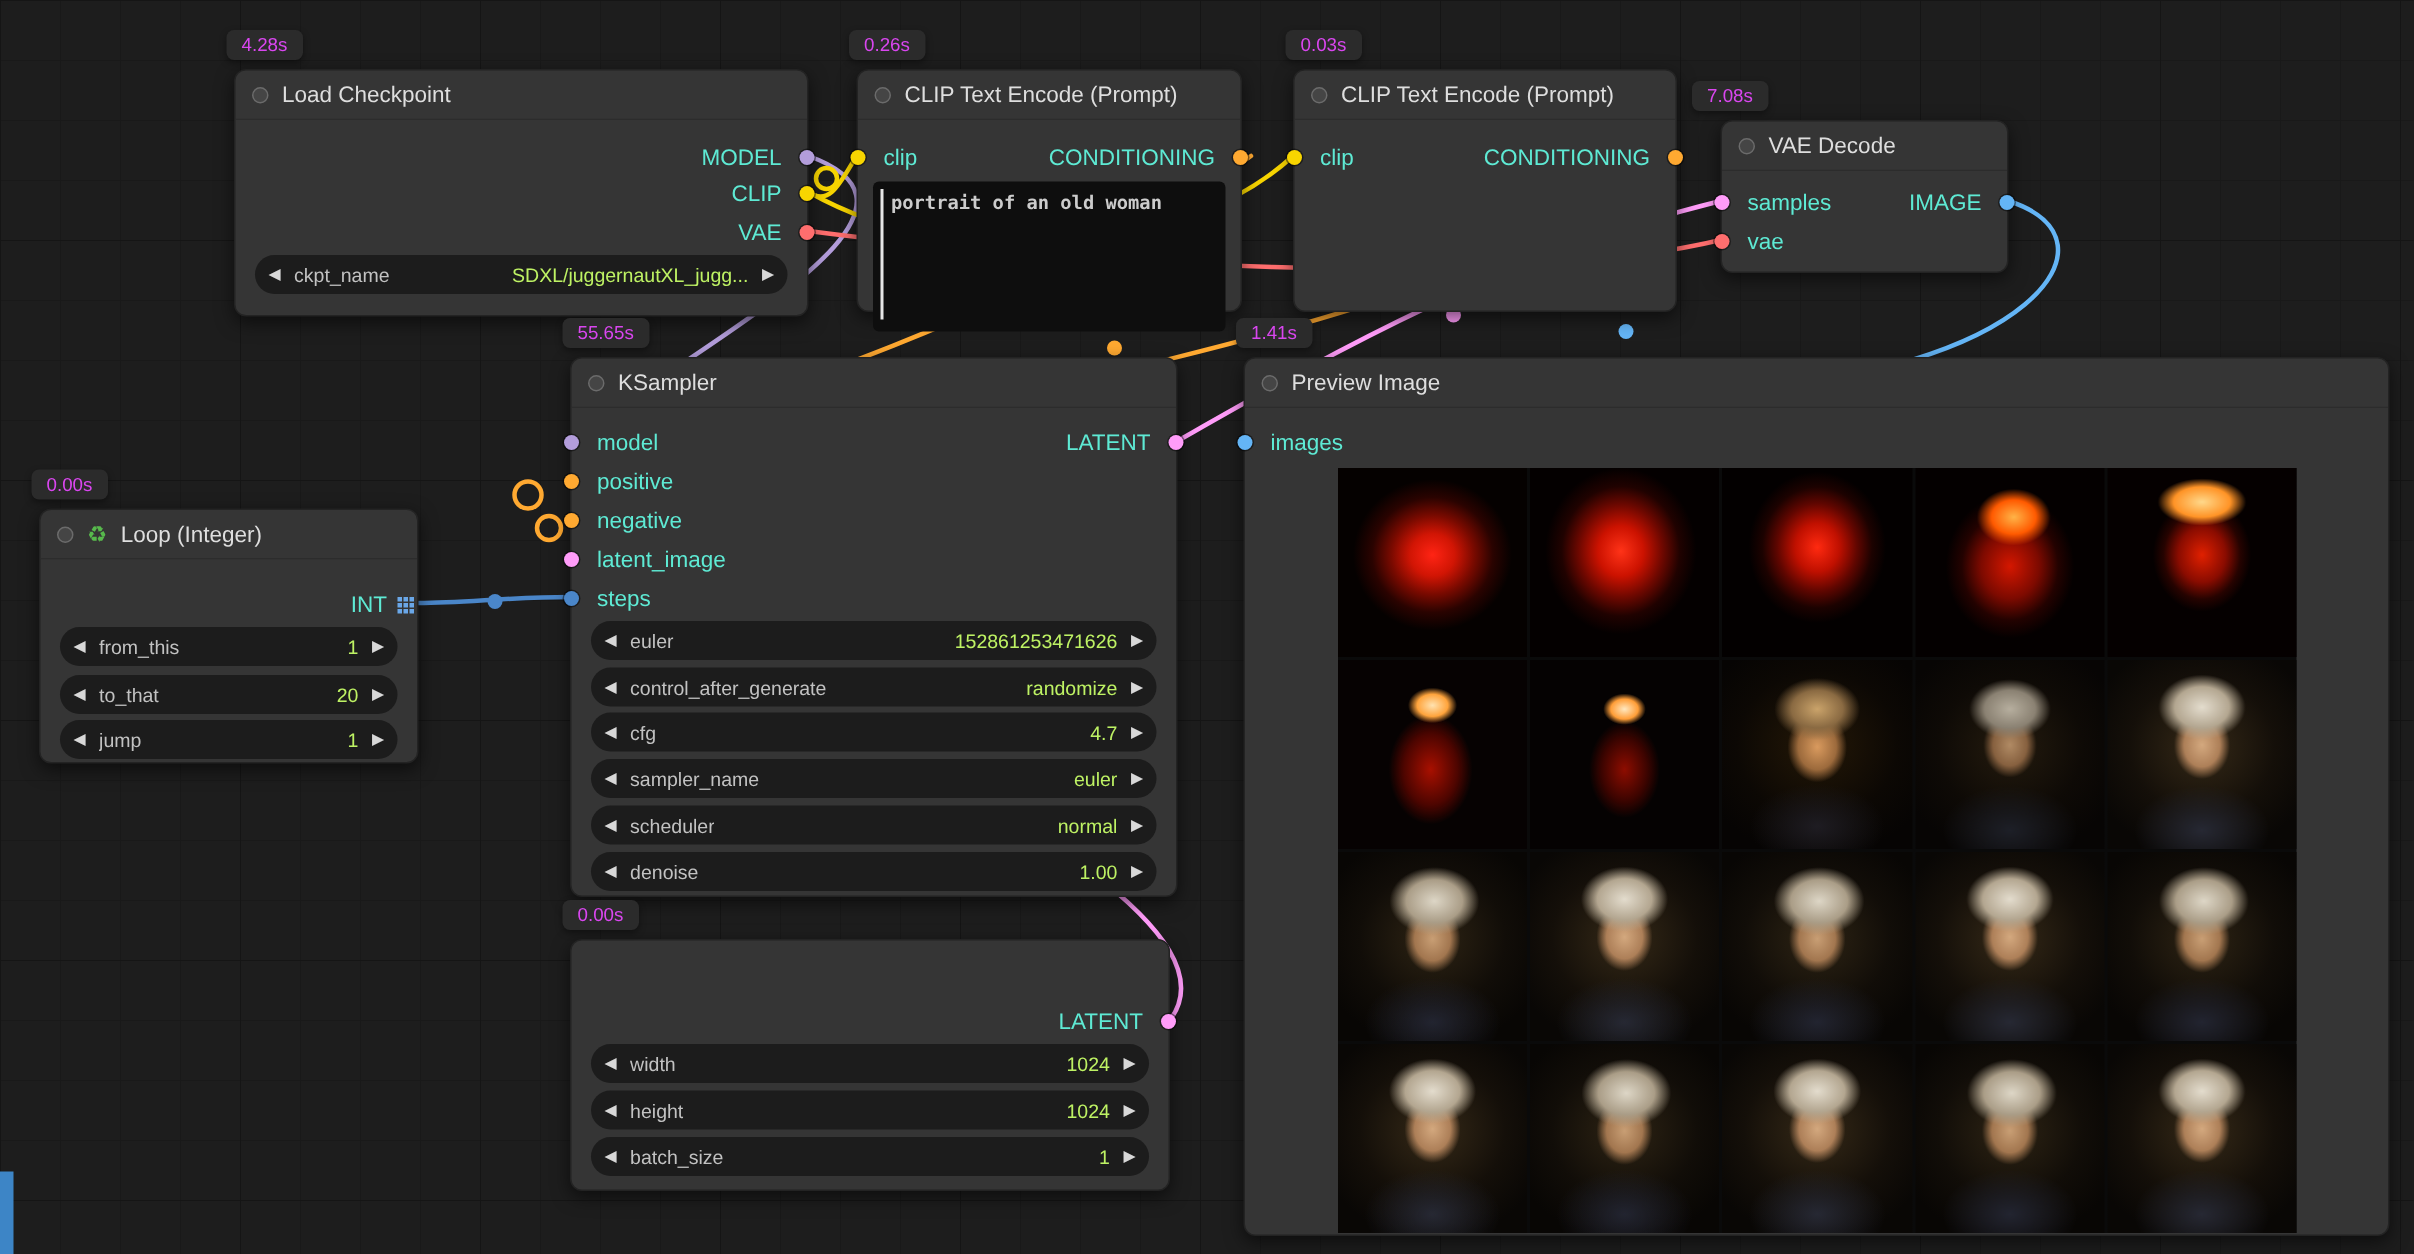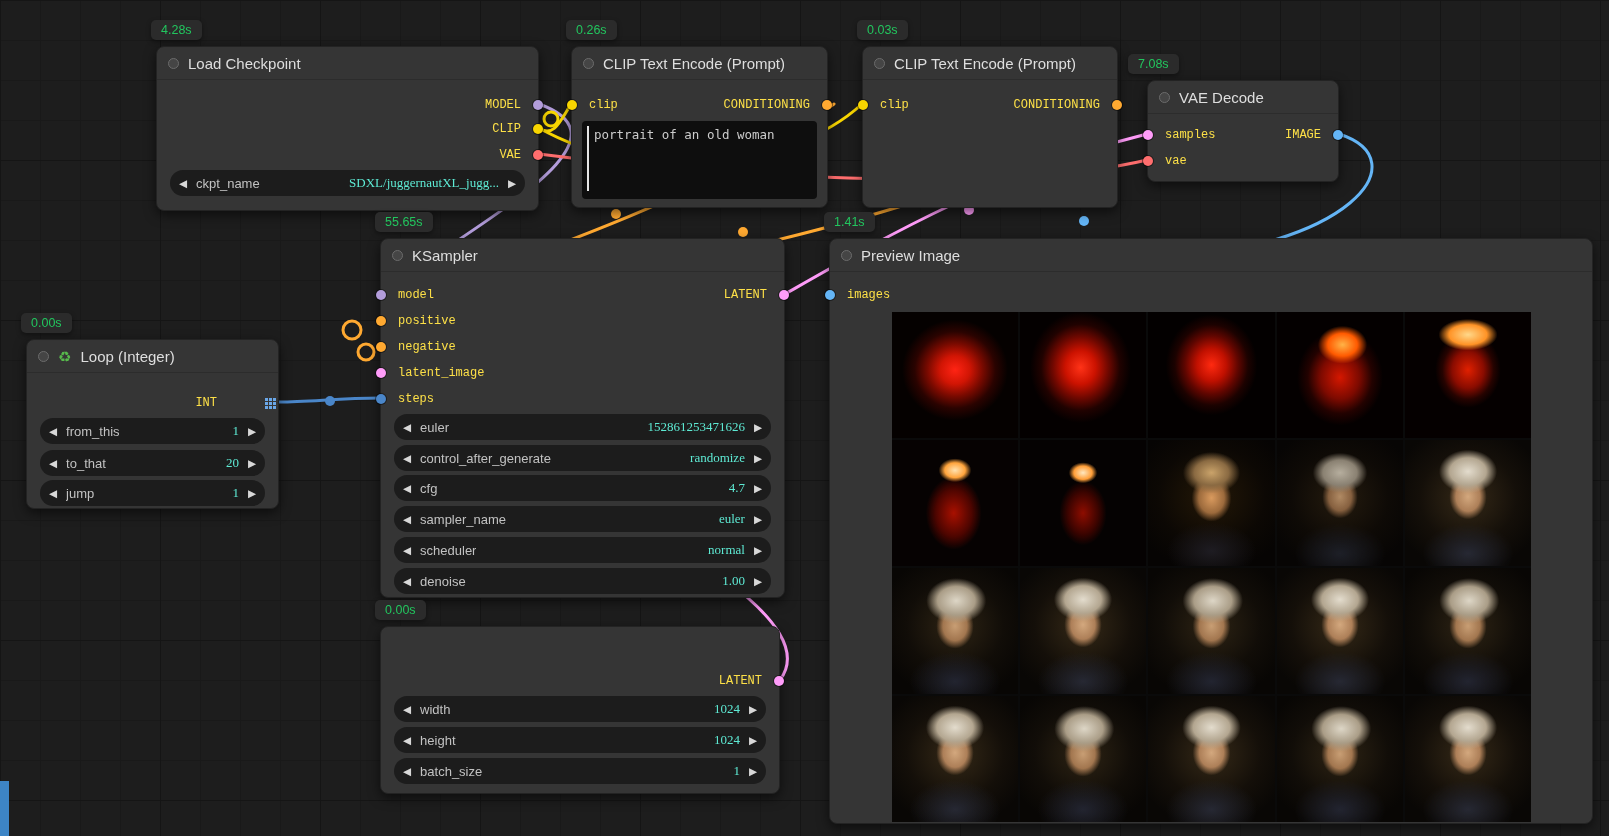--- a/index.html
+++ b/index.html
@@ -16,46 +16,46 @@
     -webkit-font-smoothing:antialiased;
   }
   .wires{position:absolute;left:0;top:0;z-index:1;pointer-events:none;}
   .wires path{fill:none;stroke-width:3;stroke-linecap:round;}
   .wires circle.loop{fill:none;stroke-width:3;}
   .node{
     position:absolute;z-index:2;background:#353535;border:1px solid #232323;
     border-radius:8px;box-shadow:0 4px 12px rgba(0,0,0,.55);box-sizing:border-box;
   }
   .badge{
-    position:absolute;top:-27px;left:-6px;background:#2b2b2b;color:#22c55e;
+    position:absolute;top:-27px;left:-6px;background:#2b2b2b;color:#d946ef;
     font-size:12.5px;padding:3px 10px;border-radius:5px;white-space:nowrap;
     box-shadow:0 2px 5px rgba(0,0,0,.4);
   }
   .ntitle{
     height:32px;display:flex;align-items:center;gap:9px;padding:0 11px;
     color:#dedede;font-size:15px;border-bottom:1px solid #2c2c2c;
     border-radius:8px 8px 0 0;white-space:nowrap;overflow:hidden;
   }
   .tdot{width:11px;height:11px;border-radius:50%;background:#454545;border:1.5px solid #6b6b6b;box-sizing:border-box;flex:none;}
   .ticon{color:#57b94c;font-size:15px;line-height:1;}
-  .slot{position:absolute;height:16px;display:flex;align-items:center;font-size:12px;color:#fde047;white-space:nowrap;font-family:Liberation Mono, monospace;}
+  .slot{position:absolute;height:16px;display:flex;align-items:center;font-size:15px;color:#5eead4;white-space:nowrap;}
   .slot.in{left:0;padding-left:17px;}
   .slot.out{right:0;padding-right:17px;justify-content:flex-end;}
-  .slot.out.nodot{padding-right:8px;gap:41px;}
+  .slot.out.nodot{padding-right:8px;}
   .dot{position:absolute;top:3px;width:10px;height:10px;border-radius:50%;background:#999;box-shadow:0 0 0 1px rgba(0,0,0,.45);}
   .slot.in .dot{left:-5px;}
   .slot.out .dot{right:-5px;}
   .widget{
     position:absolute;left:13px;right:13px;height:26px;background:#1c1c1c;
     border-radius:13px;display:flex;align-items:center;padding:0 9px;
     box-sizing:border-box;font-size:13px;
   }
   .warr{color:#d8d8d8;font-size:10.5px;flex:none;line-height:1;}
   .wlabel{color:#c2c2c2;margin-left:9px;overflow:hidden;text-overflow:ellipsis;}
-  .wvalue{margin-left:auto;margin-right:9px;color:#5eead4;font-family:Liberation Serif, serif;}
+  .wvalue{margin-left:auto;margin-right:9px;color:#bef264;}
   .ntext{
     position:absolute;left:10px;right:10px;background:#0e0e0e;border-radius:4px;
     font-family:"DejaVu Sans Mono","Liberation Mono",monospace;font-size:12.5px;
     color:#cccccc;padding:6px 8px 6px 12px;box-sizing:border-box;overflow:hidden;
   }
   .caret{position:absolute;left:5px;top:5px;bottom:8px;width:2px;background:#e6e6e6;}
   .grid-icon{
     width:3px;height:3px;background:#6aa7e8;display:inline-block;margin-left:7px;margin-right:2px;
     box-shadow:4px 0 #6aa7e8,8px 0 #6aa7e8,0 4px #6aa7e8,4px 4px #6aa7e8,8px 4px #6aa7e8,0 8px #6aa7e8,4px 8px #6aa7e8,8px 8px #6aa7e8;
     transform:translateY(-4px);
@@ -136,21 +136,21 @@
     <span>CLIP Text Encode (Prompt)</span>
   </div>
   <div class="slot in" style="top:50px;">
     <span class="dot" style="background: rgb(248, 213, 0);"></span>
     <span>clip</span>
   </div>
   <div class="slot out" style="top:50px;">
     <span>CONDITIONING</span>
     <span class="dot" style="background: rgb(255, 169, 49);"></span>
   </div>
-  <div class="ntext" style="top:74px;height:78px;">
+  <div class="ntext" style="top:74px;height:100px;font-weight:bold;">
     <span class="caret"></span>
     <span>portrait of an old woman</span>
   </div>
 </div>
 
 <div class="node" style="left:862px;top:46px;width:256px;height:162px;">
   <div class="badge">0.03s</div>
   <div class="ntitle">
     <span class="tdot"></span>
     <span>CLIP Text Encode (Prompt)</span>

